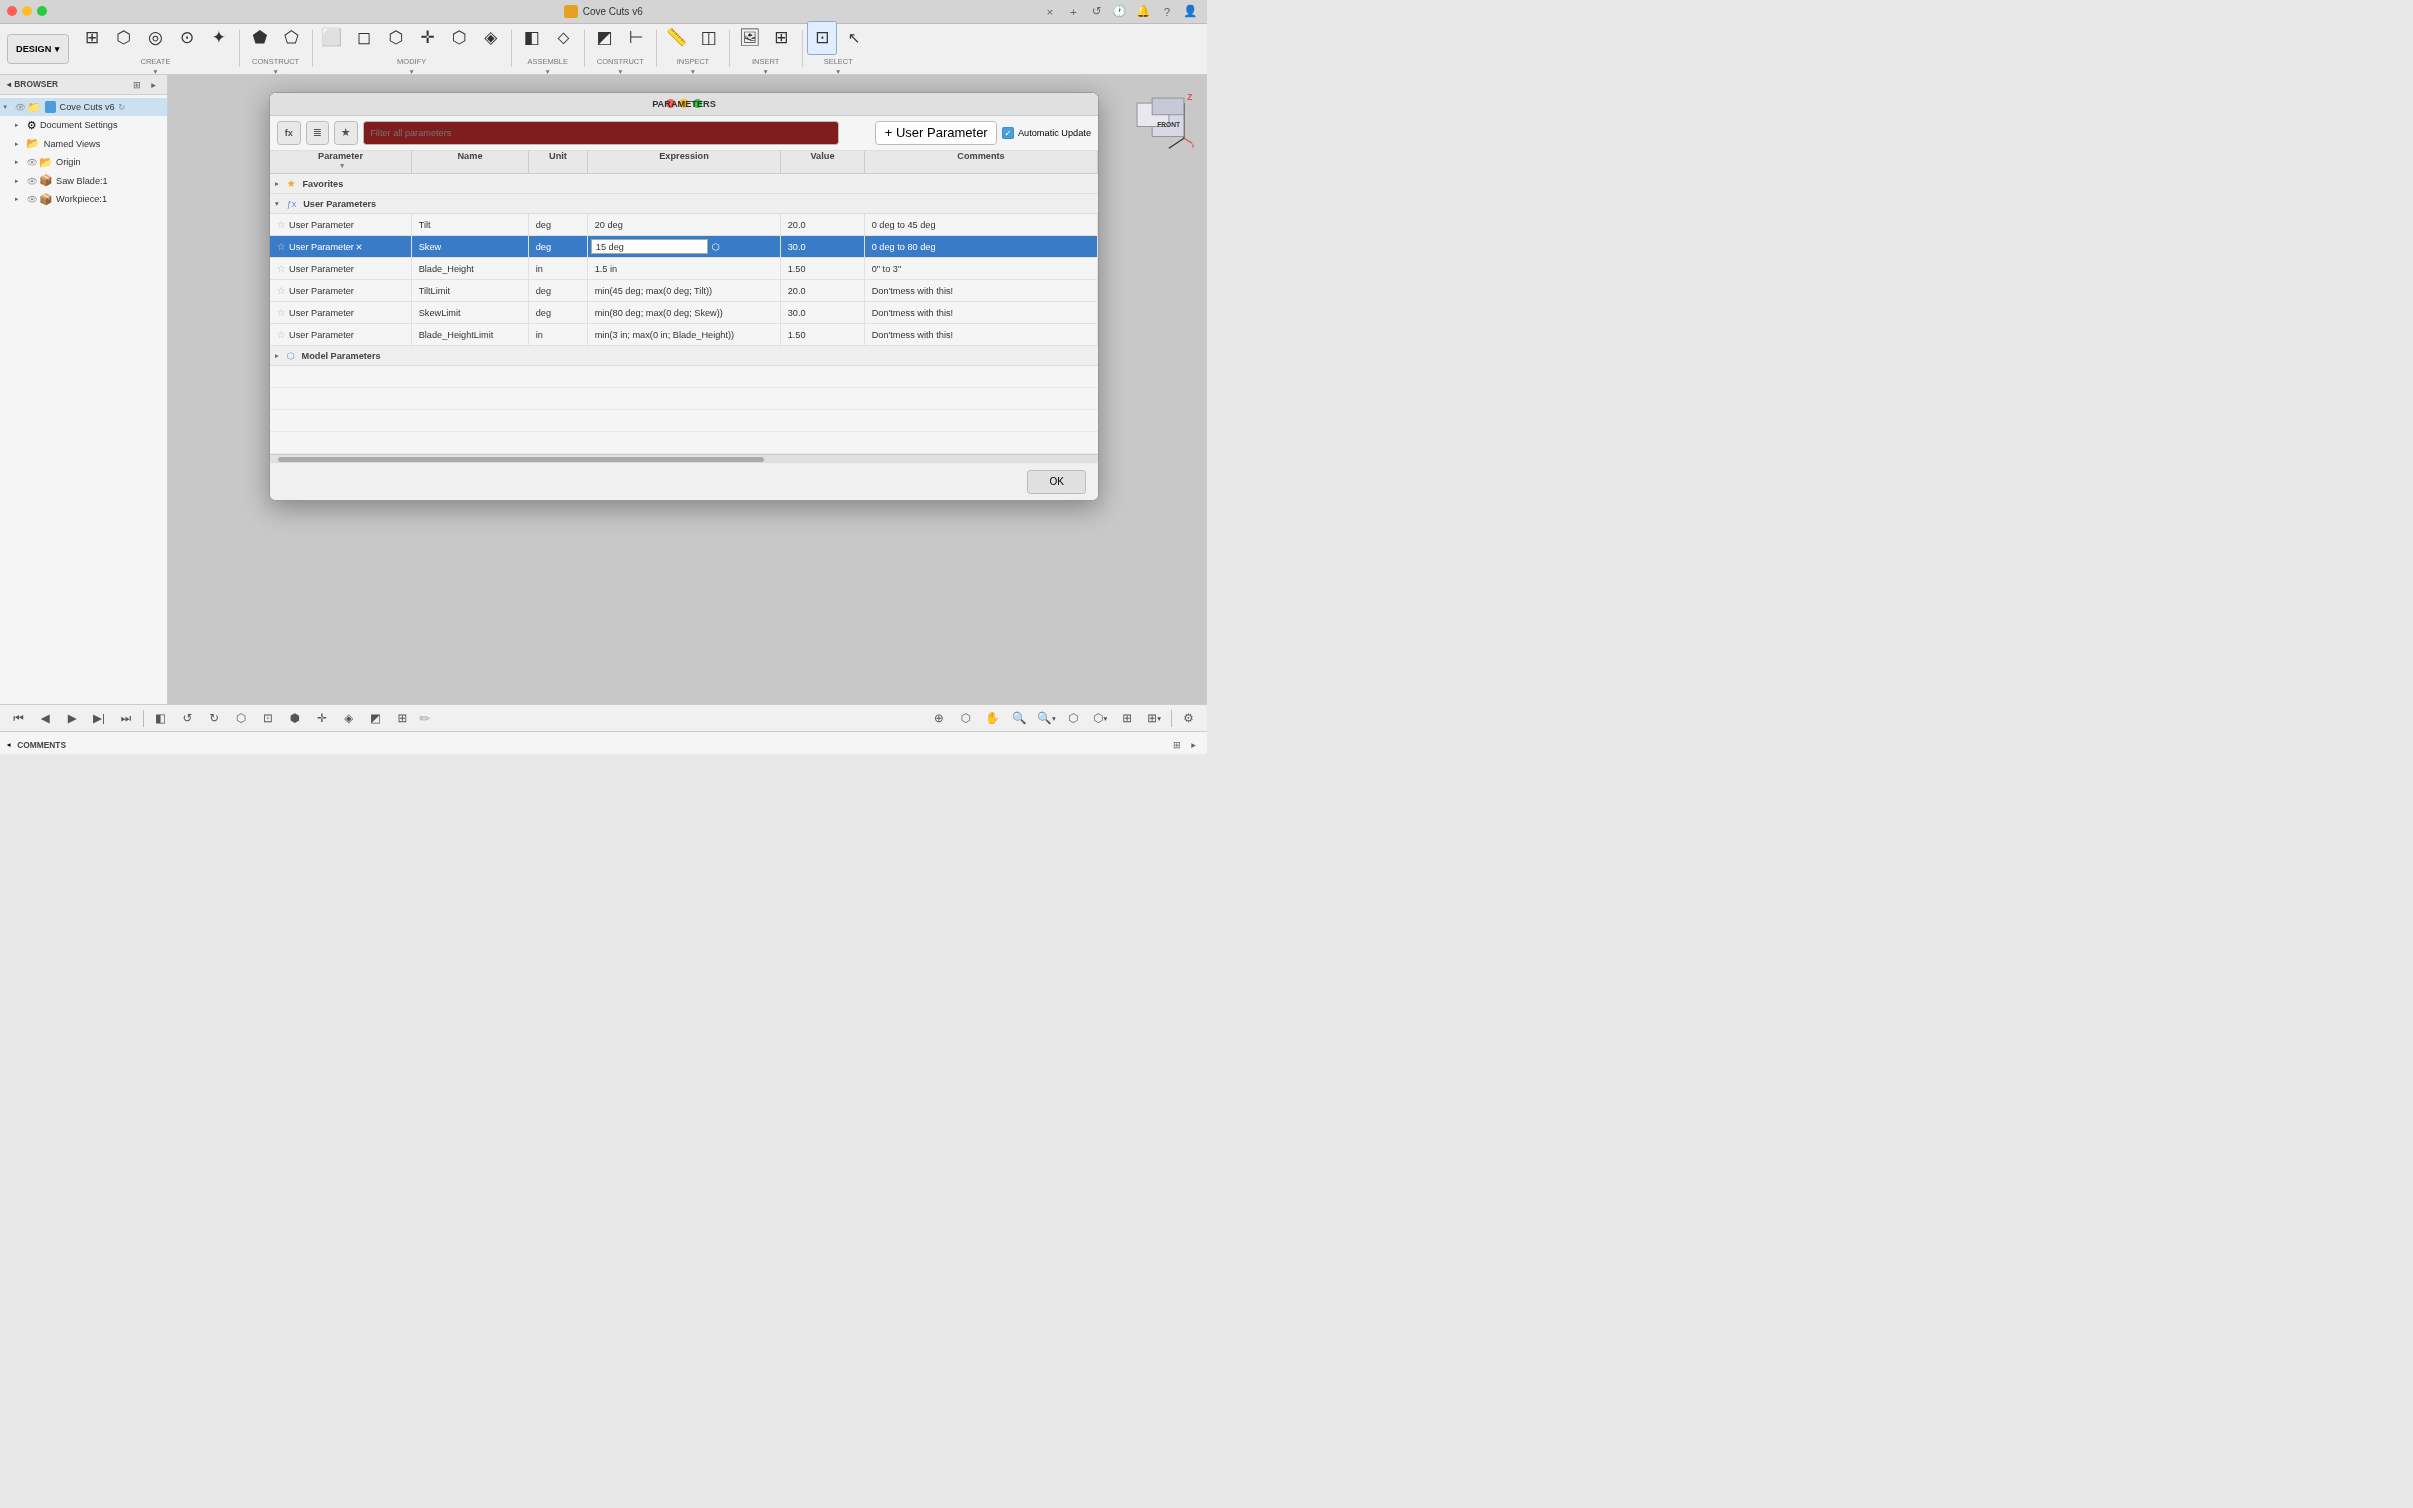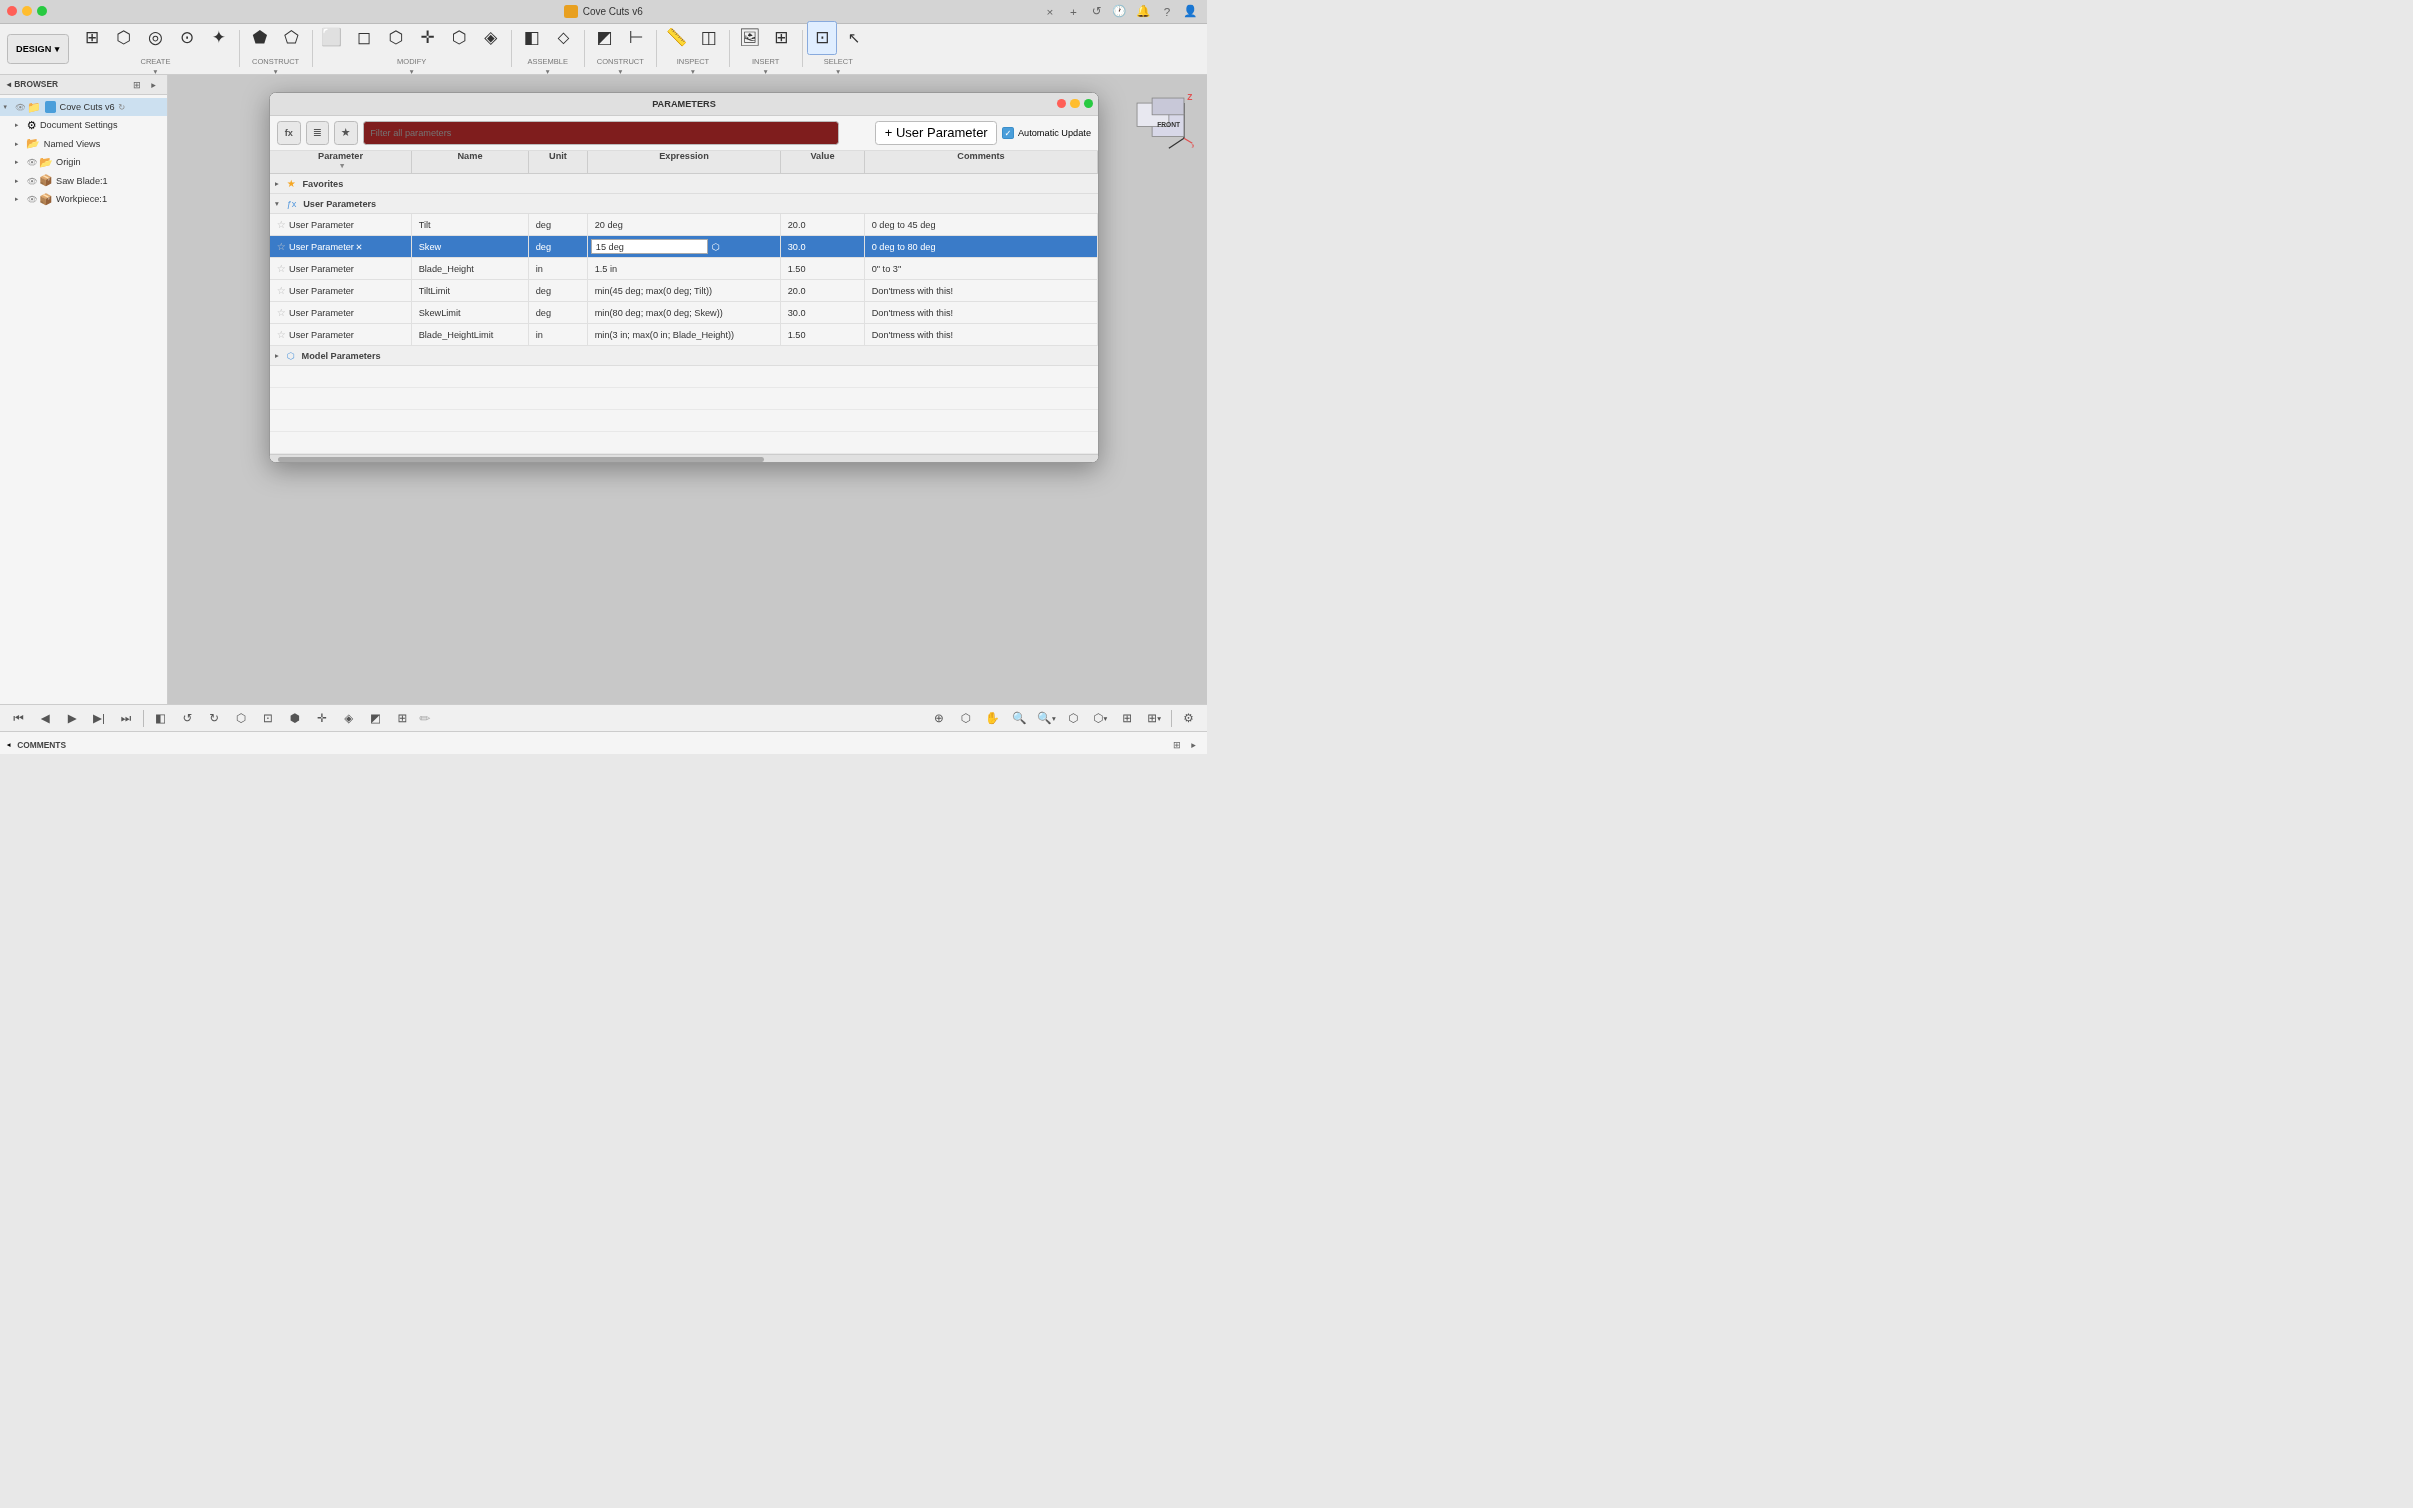--- a/index.html
+++ b/index.html
@@ -274,21 +274,21 @@
       border-radius: 6.7px;
       box-shadow: 0 6.7px 27px rgba(0,0,0,0.35);
       overflow: hidden;
     }
     #params-titlebar {
       height: 23.5px;
       background: #e0e0e0;
       border-bottom: 0.8px solid #ccc;
       display: flex;
       align-items: center;
-      justify-content: flex-end;
+      justify-content: center;
       padding: 0 5px;
     }
     .dialog-wc {
       display: flex;
       gap: 4.2px;
     }
     .dialog-wc-btn {
       width: 9.2px; height: 9.2px; border-radius: 50%;
     }
     .dialog-title {
@@ -922,20 +922,23 @@
           <div class="table-row" style="border-bottom:0.8px solid #e8e8e8;"></div>
           <div class="table-row" style="border-bottom:0.8px solid #e8e8e8;"></div>
 
         </div>
       </div>
 
       <div id="params-scrollbar">
         <div class="scrollbar-thumb"></div>
       </div>
 
+      <div id="params-footer">
+        <button class="ok-btn">OK</button>
+      </div>
     </div>
 
   </div>
 </div>
 
 <div id="bottom-bar">
   <div id="bottom-bar-left">
     <button class="bb-btn">⏮</button>
     <button class="bb-btn">◀</button>
     <button class="bb-btn">▶</button>

